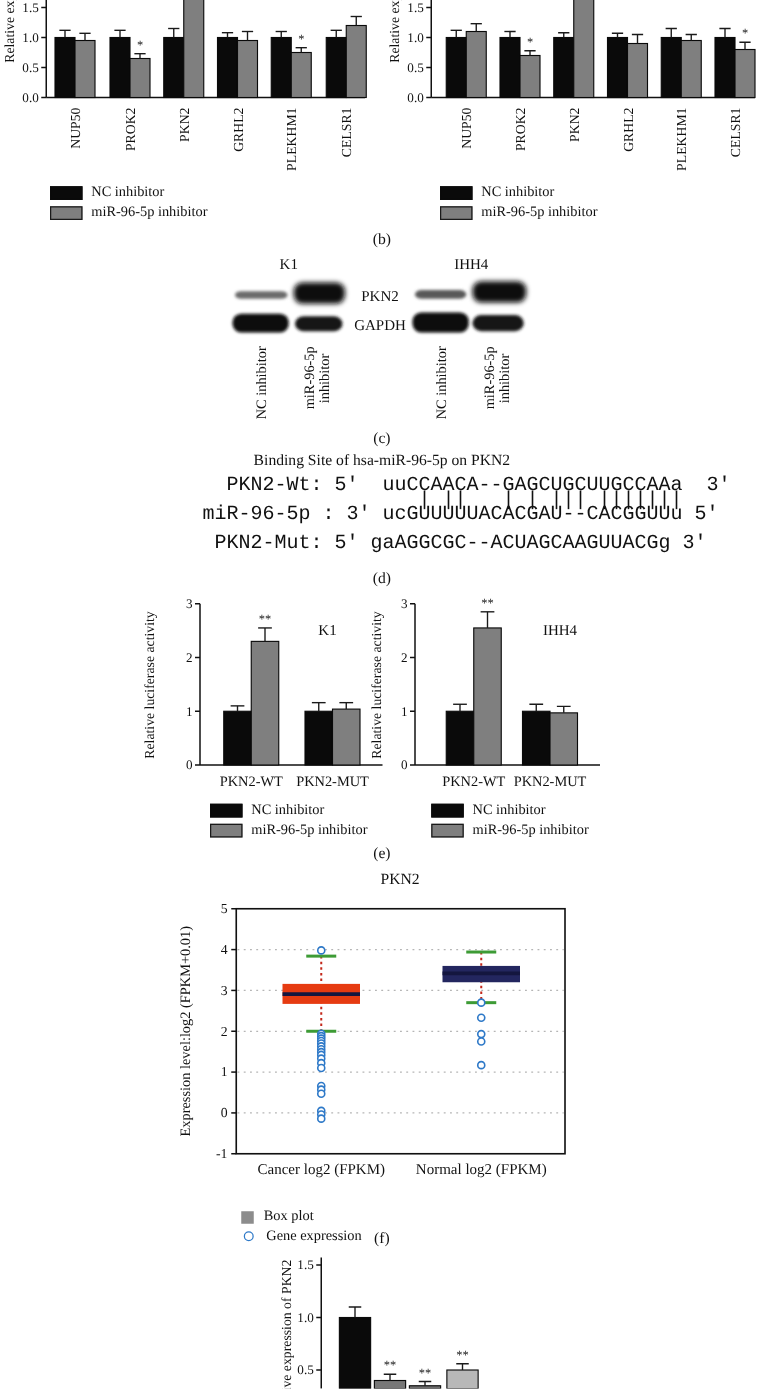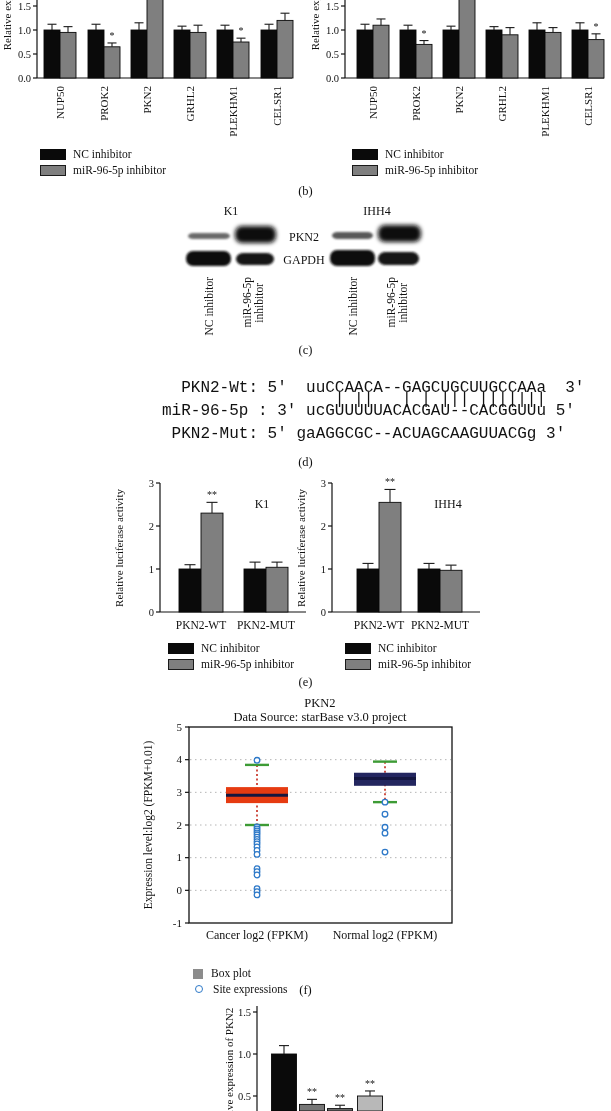--- a/index.html
+++ b/index.html
@@ -330,20 +330,21 @@
       </div>
     <div class="lrow">
         <span class="sw sw-gray"></span>
         <span>miR-96-5p inhibitor</span>
       </div>
   </div>
   <div class="caption" style="top:184px">(b)</div>
 
   <div class="caption" style="top:343px">(c)</div>
 
+  <div id="d-title" style="top:361px">Binding Site of hsa-miR-96-5p on PKN2</div>
   <pre id="d-seq" style="left:162px;top:383px">  PKN2-Wt: 5'  uuCCAACA--GAGCUGCUUGCCAAa  3'
                   | ||   | | ||| |||||||
 miR-96-5p : 3' ucGUUUUUACACGAU--CACGGUUu 5'
 
  PKN2-Mut: 5' gaAGGCGC--ACUAGCAAGUUACGg 3'</pre>
   <div class="caption" style="top:455px">(d)</div>
 
   <div class="legend abs" style="left:168px;top:641px">
     <div class="lrow">
         <span class="sw sw-black"></span>
@@ -361,27 +362,26 @@
       </div>
     <div class="lrow">
         <span class="sw sw-gray"></span>
         <span>miR-96-5p inhibitor</span>
       </div>
   </div>
   <div class="caption" style="top:675px">(e)</div>
 
   <div id="f-head" style="top:696px">
     <div>PKN2</div>
-    <div>Data Source: starBase v3.0 project</div>
   </div>
   <div class="legend abs" style="left:193px;top:966px">
     <div class="lrow">
         <span class="sq"></span>
         <span>Box plot</span>
       </div>
     <div class="lrow">
         <span class="ring"></span>
-        <span>Site expressions</span>
+        <span>Gene expression</span>
       </div>
   </div>
   <div class="caption" style="top:983px">(f)</div>
 
 </div>
 
 </body></html>

